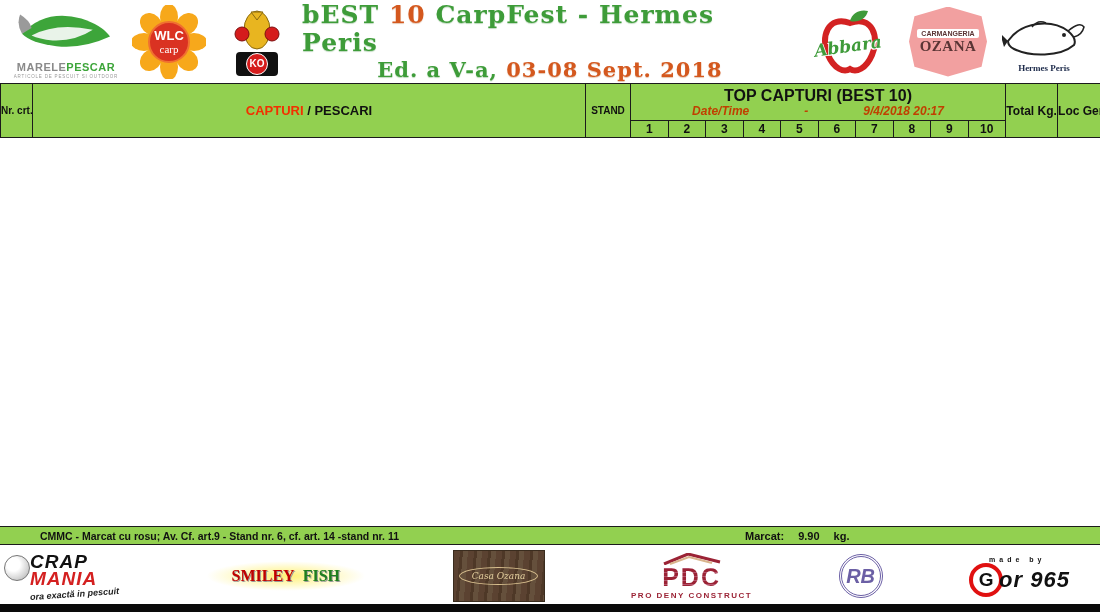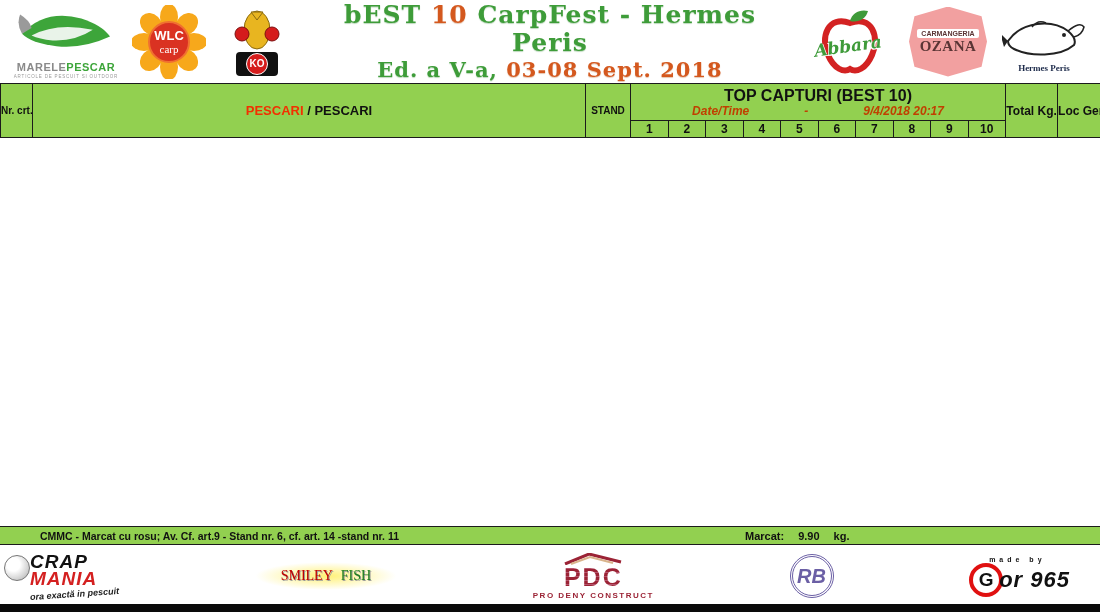--- a/index.html
+++ b/index.html
@@ -19,21 +19,21 @@
   .mp-name{font-size:11px;font-weight:bold;letter-spacing:.5px;margin-top:8px;}
   .mp-name .g1{color:#8a8a8a;} .mp-name .g2{color:#3DA53A;}
   .mp-tag{font-size:4.5px;color:#999;letter-spacing:.8px;margin-top:1px;}
   .ko{width:90px;position:relative;}
   .ko-banner{background:#111;border-radius:4px;color:#fff;padding:1px 10px;margin-top:-8px;
              display:flex;align-items:center;justify-content:center;}
   .ko-circle{background:#d51c1c;border:1px solid #fff;border-radius:50%;width:22px;height:22px;
              display:flex;align-items:center;justify-content:center;color:#fff;font-weight:bold;font-size:10px;}
   .wlc{width:86px;position:relative;}
   .title-block{flex:1;display:flex;flex-direction:column;align-items:center;justify-content:center;
-               font-family:"DejaVu Serif",serif;font-weight:bold;line-height:1.15;text-align:center;}
+               font-family:"DejaVu Serif",serif;font-weight:bold;line-height:1.15;}
   .title-l1{font-size:25px;letter-spacing:1px;}
   .title-l2{font-size:21px;letter-spacing:1px;}
   .t-green{color:#3E9C39;text-shadow:0 1px 1px #bcd8bc;}
   .t-orange{color:#D4581E;text-shadow:0 1px 1px #e5c5b0;}
   .abbara{width:104px;position:relative;}
   .abbara-text{position:absolute;left:16px;top:34px;transform:rotate(-8deg);
                font-family:"DejaVu Serif",serif;font-style:italic;font-weight:bold;
                font-size:17px;color:#3F9B3A;text-shadow:1px 1px 0 #fff,-1px 1px 0 #fff;}
   .ozana{width:92px;}
   .ozana-badge{width:78px;height:70px;background:#F2A0A0;
@@ -74,21 +74,21 @@
   .crap{position:relative;align-items:flex-start;}
   .crap-ball{position:absolute;left:-26px;top:2px;width:26px;height:26px;border-radius:50%;
              background:radial-gradient(circle at 35% 35%,#fff 30%,#cfcfcf 70%,#9a9a9a 100%);
              border:1px solid #777;}
   .crap-l1{font-size:19px;font-weight:900;font-style:italic;color:#111;line-height:.9;letter-spacing:1px;}
   .crap-l2{font-size:19px;font-weight:900;font-style:italic;color:#D42020;line-height:.9;letter-spacing:1px;}
   .crap-tag{font-size:9px;font-weight:bold;font-style:italic;color:#222;transform:rotate(-4deg);margin-top:2px;}
   .smiley{background:radial-gradient(ellipse at center,#FFF176 0%,rgba(255,241,118,0) 70%);
           padding:6px 26px;flex-direction:row;gap:8px;}
   .smiley .s1{color:#C00000;} .smiley .s2{color:#1E7E1E;}
-  .smiley span{font-family:"Liberation Serif",serif;font-weight:400;font-size:14px;text-shadow:1px 1px 0 #999;}
+  .smiley span{font-family:"Liberation Serif",serif;font-weight:700;font-size:16px;text-shadow:1px 1px 0 #999;}
   .wood{width:92px;height:52px;background:
         repeating-linear-gradient(95deg,#5b4231 0 6px,#4e3827 6px 9px,#65503c 9px 14px);
         border:1px solid #3a2c1e;display:flex;flex-direction:column;align-items:center;justify-content:center;}
   .wood-oval{border:1px solid #d9c08f;border-radius:50%;padding:3px 12px;
              font-family:"DejaVu Serif",serif;font-style:italic;font-size:9px;color:#e4cf9e;}
   .pdc{position:relative;}
   .pdc-name{font-size:25px;font-weight:900;color:#9B2335;letter-spacing:2px;line-height:1;
             background:repeating-linear-gradient(180deg,#9B2335 0 3px,#b5536b 3px 4px);
             -webkit-background-clip:text;background-clip:text;-webkit-text-fill-color:transparent;}
   .pdc-sub{font-size:8px;font-weight:bold;color:#9B2335;letter-spacing:1.5px;margin-top:1px;}
@@ -207,21 +207,21 @@
         <col style="width:37.5px">
         <col style="width:37.5px">
         <col style="width:37.5px">
         <col style="width:37.5px">
       <col style="width:52px">
         <col style="width:43px">
     </colgroup>
     <thead>
       <tr class="h1">
         <th rowspan="2" class="th-nr">Nr. crt.</th>
-        <th rowspan="2" class="th-team"><span class="echipa">PESCARI</span><span> / PESCARI</span></th>
+        <th rowspan="2" class="th-team"><span class="echipa">CAPTURI</span><span> / PESCARI</span></th>
         <th rowspan="2" class="th-stand">STAND</th>
         <th colspan="10" class="th-top">
           <div class="top-line">TOP CAPTURI (BEST 10)</div>
           <div class="dt-line">
             <span>Date/Time</span>
             <span>-</span>
             <span>9/4/2018 20:17</span>
           </div>
         </th>
         <th rowspan="2" class="th-total">Total Kg.</th>
@@ -258,20 +258,23 @@
     <span class="crap-l1">CRAP</span>
     <span class="crap-l2">MANIA</span>
     <span class="crap-tag">ora exactă in pescuit</span>
   </div>
 
   <div class="blogo smiley">
     <span class="s1">SMILEY</span>
     <span class="s2">FISH</span>
   </div>
 
+  <div class="blogo wood">
+    <span class="wood-oval">Casa Ozana</span>
+  </div>
 
   <div class="blogo pdc">
     <svg width="60" height="12" viewBox="0 0 60 12">
       <path d="M2 11 L26 1 L58 9" fill="none" stroke="#9B2335" stroke-width="3"></path>
       <path d="M8 11 L27 4 L50 10" fill="none" stroke="#d9b48c" stroke-width="2"></path>
     </svg>
     <span class="pdc-name">PDC</span>
     <span class="pdc-sub">PRO DENY CONSTRUCT</span>
   </div>
 

